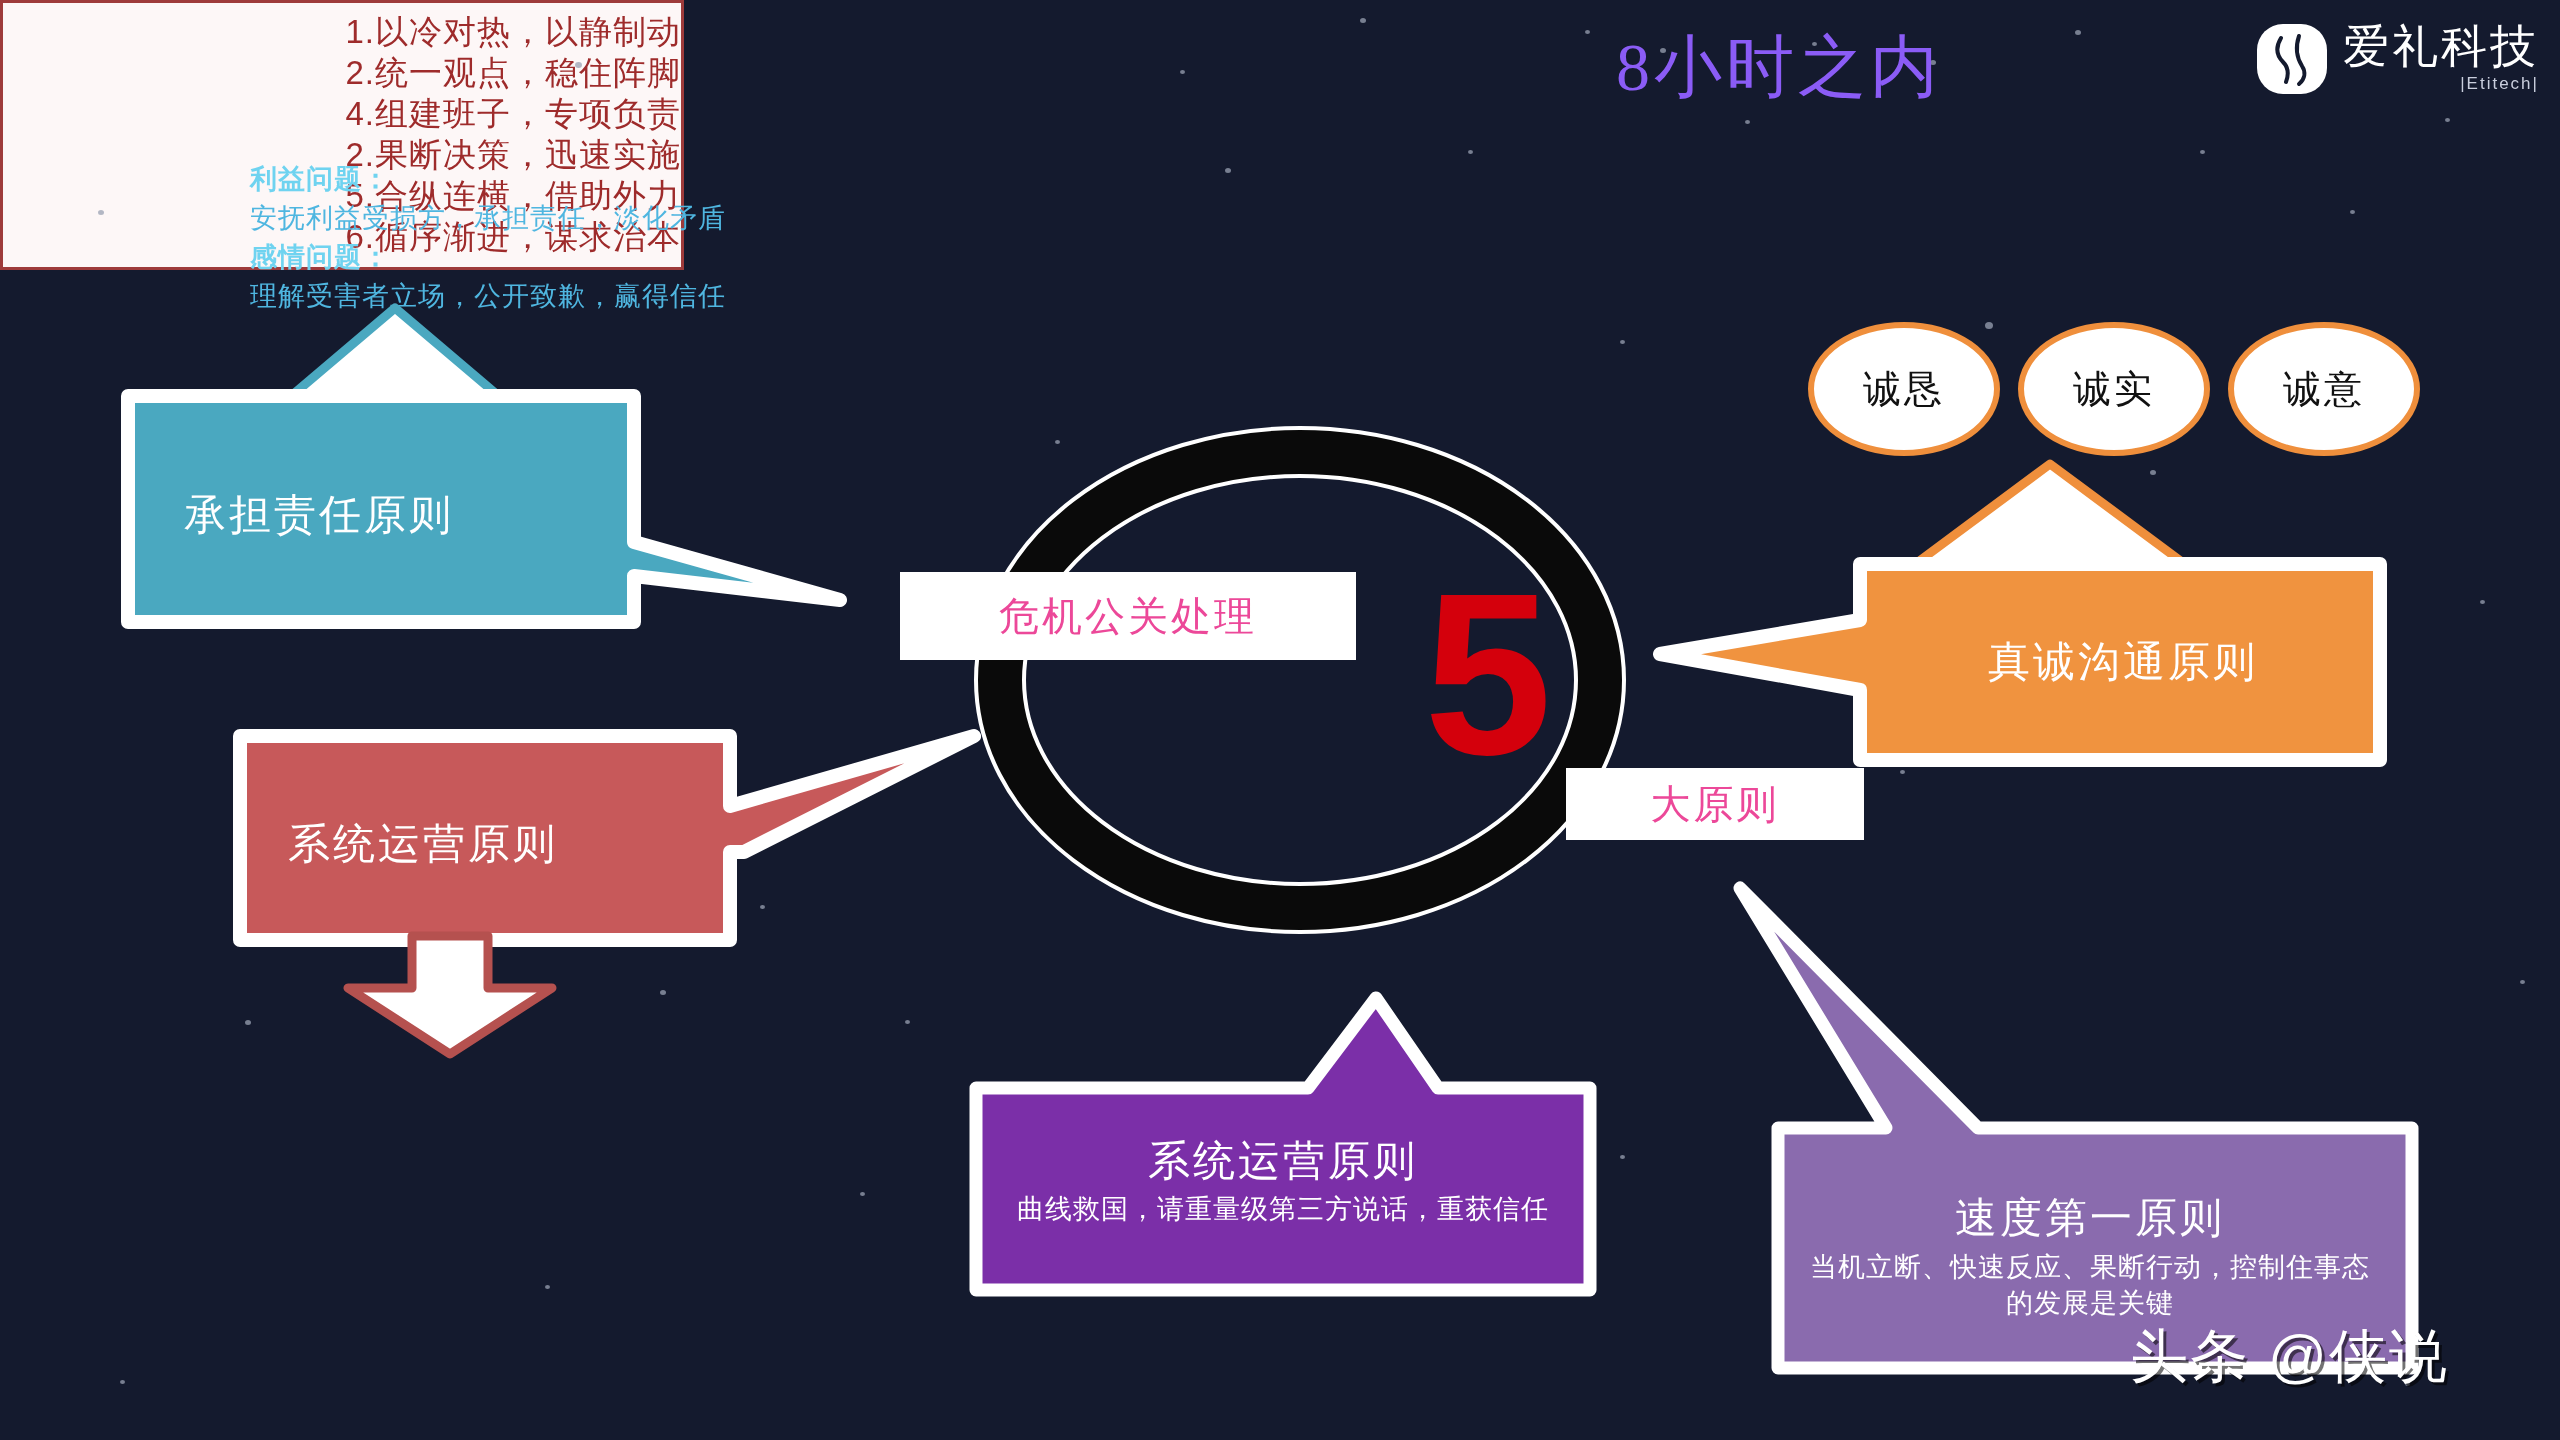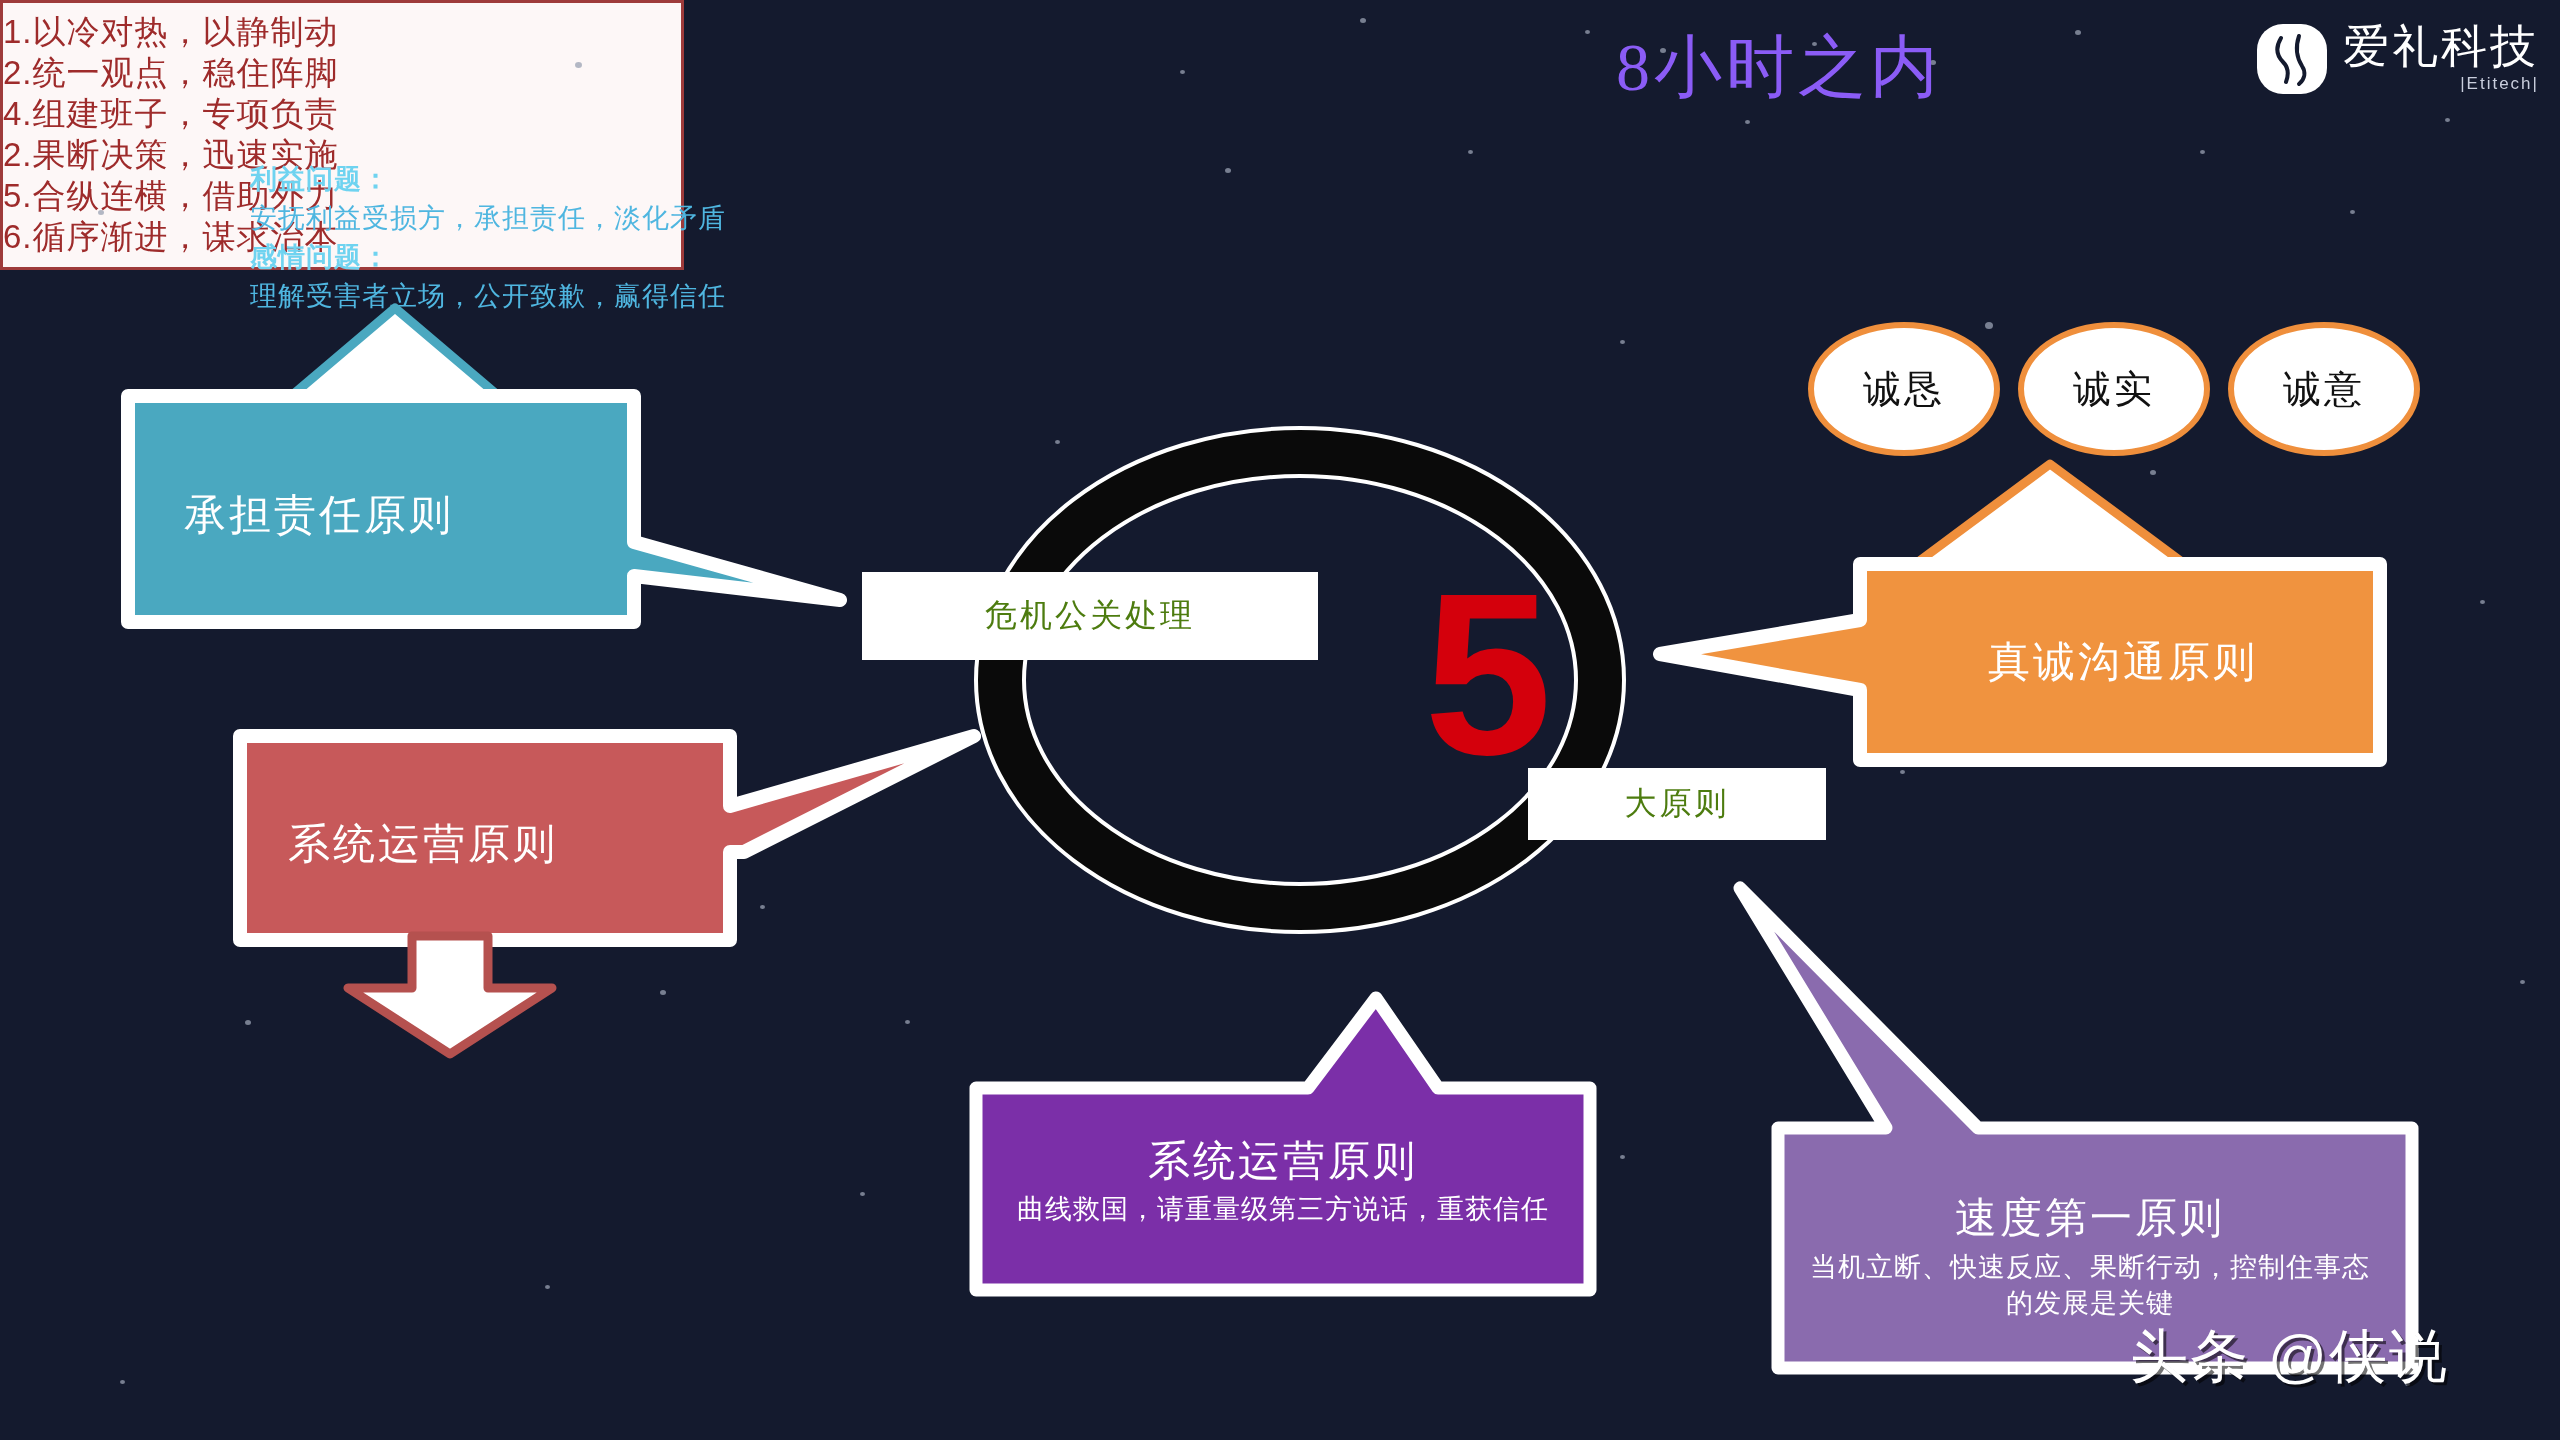--- a/index.html
+++ b/index.html
@@ -32,42 +32,42 @@
   .calloutText{
     position:absolute;display:flex;flex-direction:column;
     align-items:center;justify-content:center;
     color:#ffffff;text-align:center;pointer-events:none;
   }
   .ct-title{font-size:42px;letter-spacing:3px;line-height:1.15;}
   .ct-sub{font-size:27px;letter-spacing:1px;line-height:1.35;margin-top:6px;}
 
   
   .whiteLabel{
-    position:absolute;background:#ffffff;color:#4d7c0f;
+    position:absolute;background:#ffffff;color:#ec4899;
     display:flex;align-items:center;justify-content:center;
-    font-size:32px;letter-spacing:3px;
+    font-size:40px;letter-spacing:3px;margin-left:38px;
   }
 
   
   #bigfive{
     left:1424px;top:560px;color:#d4000c;font-weight:bold;
     font-size:230px;line-height:1;letter-spacing:-4px;
     font-family:"Liberation Sans","DejaVu Sans",sans-serif;
   }
 
   
   #tlText{left:250px;top:160px;width:620px;line-height:1.45;}
   #tlText .hd{color:#6fd3f0;font-size:27px;font-weight:bold;letter-spacing:1px;}
   #tlText .bd{color:#4fb6e0;font-size:27px;letter-spacing:1px;}
 
   
   #listCard{
     left:150px;top:1043px;width:684px;height:270px;
     background:#fdf7f7;border:3px solid #9e3b3b;box-sizing:border-box;
-    display:flex;flex-direction:column;align-items:flex-start;justify-content:center;
+    display:flex;flex-direction:column;align-items:flex-end;justify-content:center;
   }
   #listCard .li{color:#9e2b2b;font-size:33px;line-height:1.24;letter-spacing:1px;white-space:nowrap;}
 
   
   .ellipse{
     position:absolute;border:6px solid #ef8f3c;background:#ffffff;
     border-radius:50%;display:flex;align-items:center;justify-content:center;
     color:#111;font-size:38px;letter-spacing:3px;
   }
 

